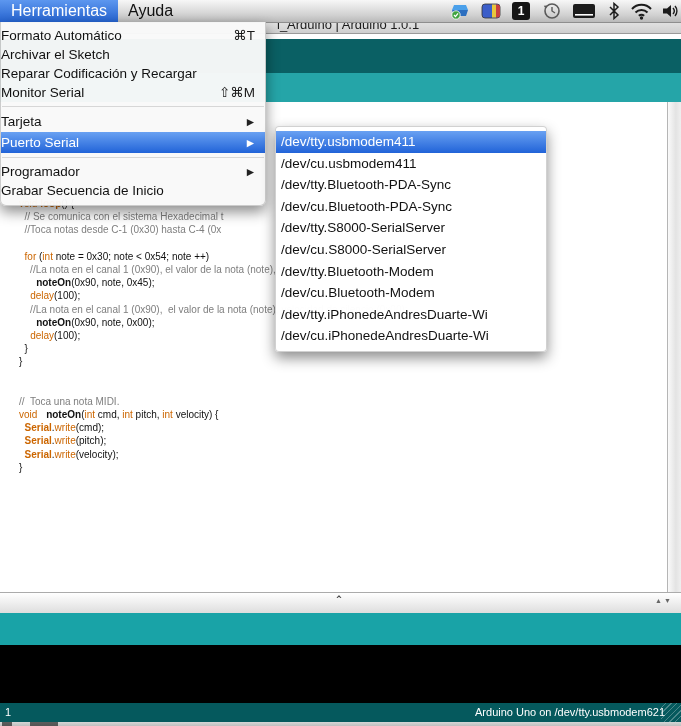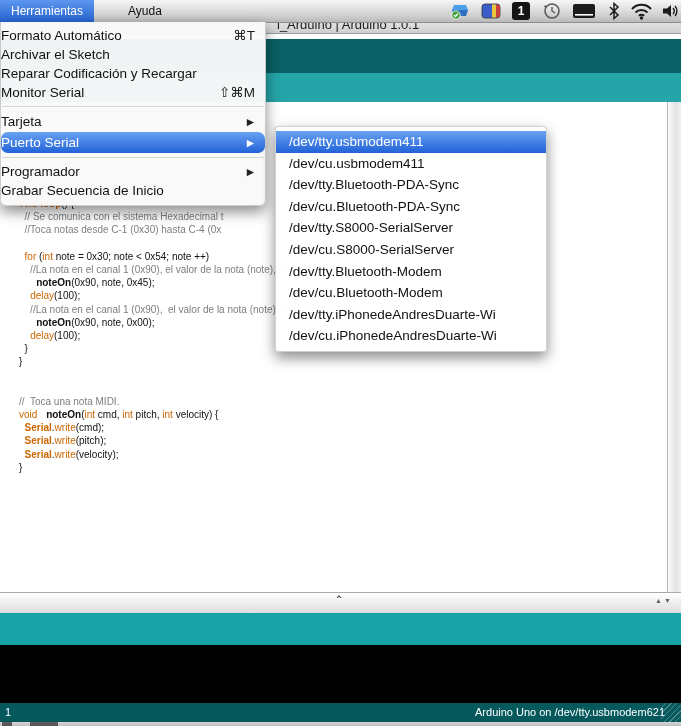--- a/index.html
+++ b/index.html
@@ -1,21 +1,21 @@
 <!DOCTYPE html>
 <html><head>
 <meta charset="utf-8">
 <style>
   html,body{margin:0;padding:0;}
   .screen{position:relative;width:681px;height:726px;background:#fff;overflow:hidden;
     font-family:"Liberation Sans",sans-serif;-webkit-font-smoothing:antialiased;}
   
   .menubar{position:absolute;left:0;top:0;width:681px;height:22px;
     background:linear-gradient(#f7f7f7,#d0d0d0 70%,#b9b9b9);border-bottom:1px solid #8e8e8e;z-index:40;}
-  .mb-item{position:absolute;top:0;height:22px;line-height:22px;font-size:12px;color:#111;padding:0 11px;}
+  .mb-item{position:absolute;top:0;height:22px;line-height:22px;font-size:16px;color:#111;padding:0 11px;}
   .mb-item.active{background:linear-gradient(#5d97ef,#2663cf);color:#fff;}
   .mb-icon{position:absolute;top:2px;width:20px;height:18px;}
   
   .titlebar{position:absolute;left:0;top:16px;width:681px;height:17px;
     background:linear-gradient(#ececec,#cfcfcf);border-bottom:1px solid #9a9a9a;}
   .title-text{position:absolute;left:277px;top:1px;font-size:13px;color:#1c1c1c;line-height:16px;white-space:nowrap;}
   .toolbar{position:absolute;left:0;top:39px;width:681px;height:34px;background:#0a6064;}
   .sm-btn{position:absolute;left:640px;top:45px;width:27px;height:23px;background:#2d8084;border-radius:3px;}
   .tabbar{position:absolute;left:0;top:73px;width:681px;height:29px;background:#25a5a8;}
   .dd-btn{position:absolute;left:645px;top:82px;width:22px;height:16px;background:#49b2b5;border-radius:2px;}
@@ -47,30 +47,30 @@
   .resize-grip{position:absolute;right:0;top:0;width:20px;height:19px;
     background:repeating-linear-gradient(135deg,transparent 0 3px,rgba(255,255,255,.28) 3px 4px);}
   .bottomstrip{position:absolute;left:0;top:722px;width:681px;height:4px;background:linear-gradient(#d6d6d6,#bfbfbf);}
   .artifact{position:absolute;top:722px;height:4px;background:#1b1b1b;opacity:.65;}
   
   .menu-panel{position:absolute;left:0;top:22px;width:266px;background:rgba(249,249,249,.97);
     border:1px solid rgba(0,0,0,.18);border-top:none;border-radius:0 0 6px 6px;
     box-shadow:0 6px 14px rgba(0,0,0,.45);z-index:50;padding:4px 0 5px 0;box-sizing:border-box;}
   .menu-item{position:relative;height:19px;line-height:19px;font-size:13.5px;color:#111;}
   .menu-item.tall{height:21px;line-height:21px;}
-  .menu-item.hl{background:linear-gradient(#69a1f2,#2163d8);color:#fff;border-radius:7px;}
+  .menu-item.hl{background:linear-gradient(#69a1f2,#2163d8);color:#fff;}
   .menu-item .shortcut{position:absolute;right:10px;top:0;color:#1a1a1a;}
   .menu-item .arrow{position:absolute;right:11px;top:0;font-size:9.5px;color:#222;}
   .menu-item.hl .arrow{color:#fff;}
   .menu-sep{height:9px;position:relative;}
   .menu-sep::after{content:"";position:absolute;left:1px;right:1px;top:4px;border-top:1px solid #d7d7d7;}
   .sub-panel{position:absolute;left:275px;top:126px;width:272px;background:rgba(255,255,255,.98);
     border:1px solid rgba(0,0,0,.18);border-radius:4px;box-shadow:0 6px 14px rgba(0,0,0,.45);
     z-index:51;padding:4px 0;box-sizing:border-box;}
-  .sub-item{height:21.6px;line-height:21.6px;font-size:13.5px;color:#111;padding-left:13px;white-space:nowrap;}
+  .sub-item{height:21.6px;line-height:21.6px;font-size:13.5px;color:#111;padding-left:5px;white-space:nowrap;}
   .sub-item.hl{background:linear-gradient(#69a1f2,#2163d8);color:#fff;}
 </style>
 </head>
 <body>
 
 <div class="screen">
 
   <div class="titlebar">
     <div class="title-text">l_Arduino | Arduino 1.0.1</div>
   </div>

